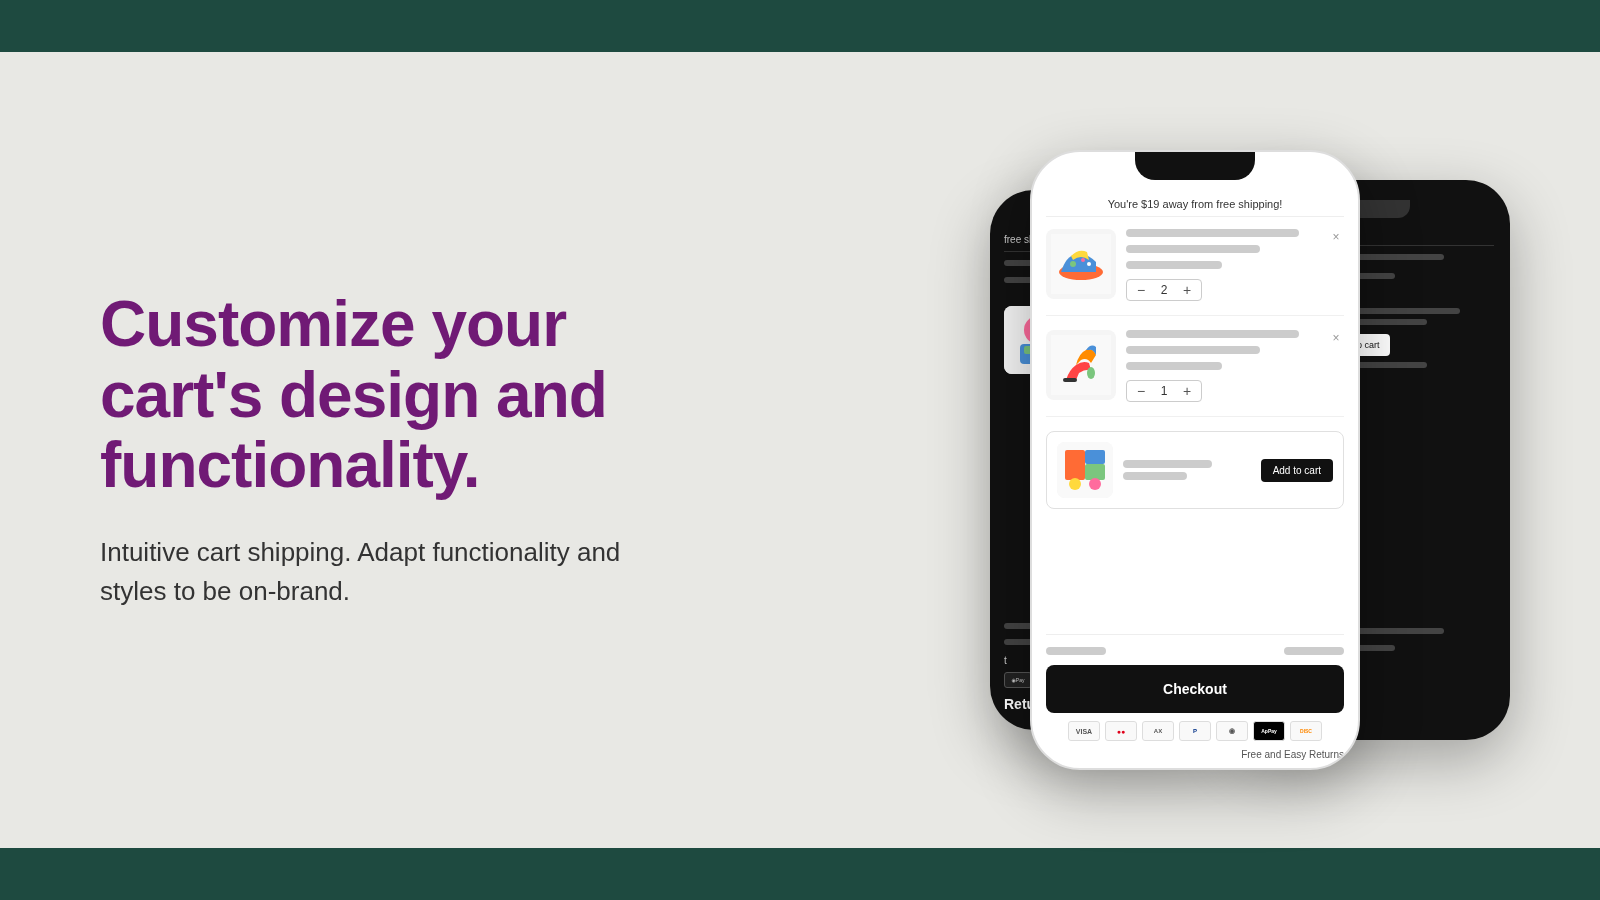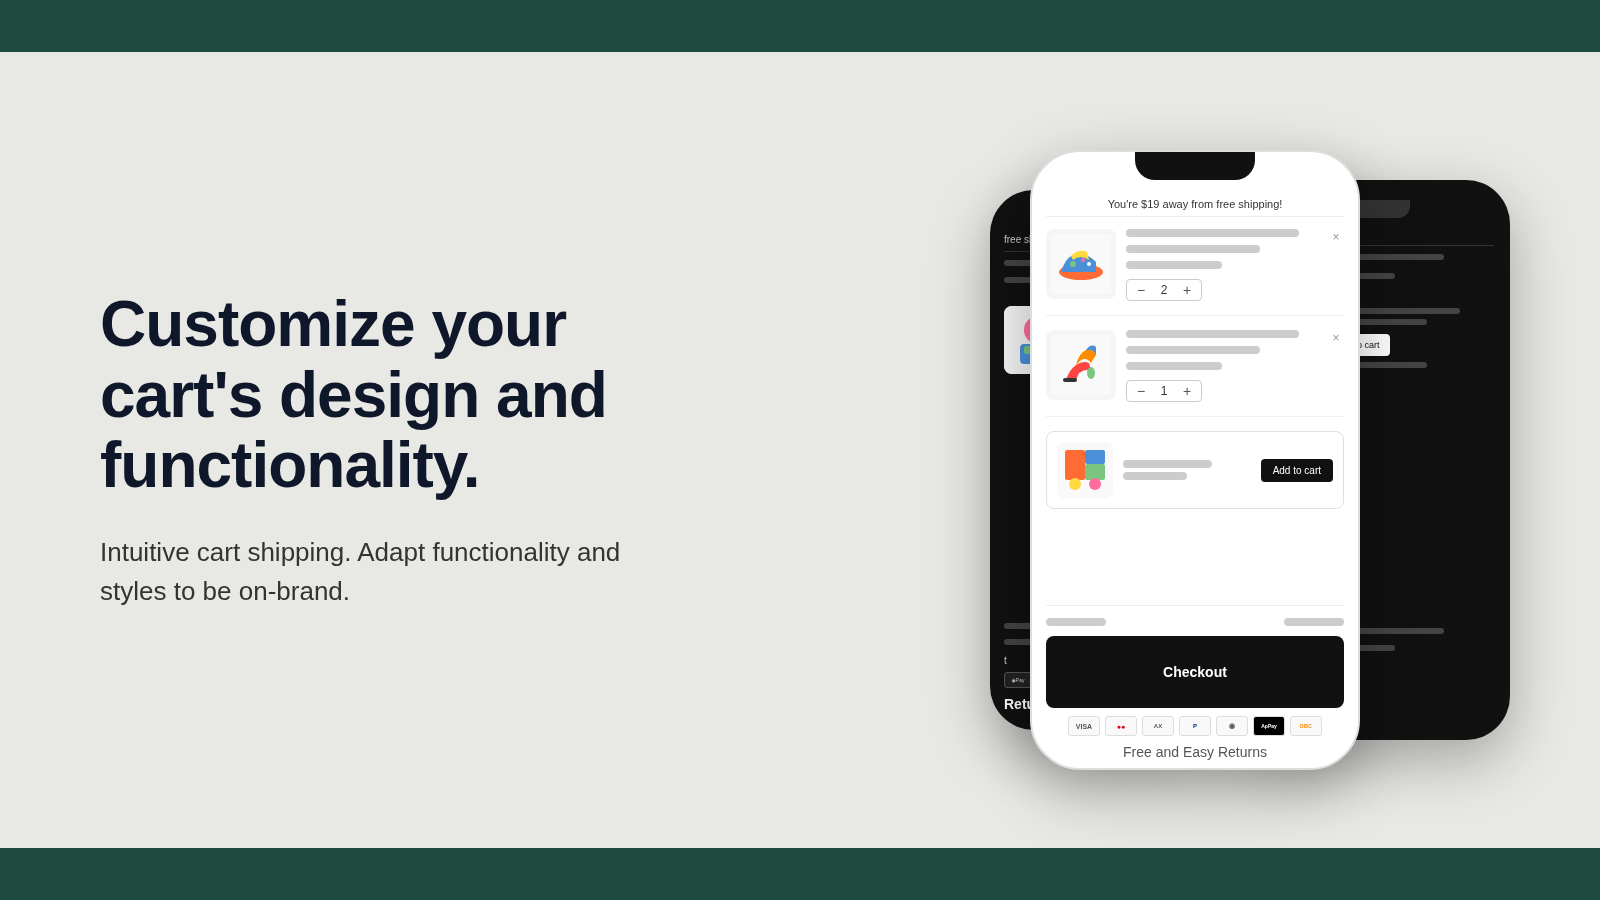--- a/index.html
+++ b/index.html
@@ -37,21 +37,21 @@
     .left-section {
       flex: 0 0 580px;
       display: flex;
       flex-direction: column;
       gap: 32px;
     }
 
     .headline {
       font-size: 64px;
       font-weight: 800;
-      color: #0f172a;
+      color: #701a75;
       line-height: 1.1;
       letter-spacing: -1px;
     }
 
     .subtext {
       font-size: 26px;
       color: #333;
       line-height: 1.5;
       font-weight: 400;
     }
@@ -264,21 +264,21 @@
       background: #ccc;
       border-radius: 4px;
       width: 60px;
     }
 
     .checkout-btn {
       width: 100%;
       background: #111;
       color: white;
       border: none;
-      padding: 28px;
+      padding: 16px;
       border-radius: 8px;
       font-size: 14px;
       font-weight: 600;
       cursor: pointer;
       margin-bottom: 8px;
     }
 
     .payment-icons {
       display: flex;
       gap: 5px;
@@ -295,22 +295,22 @@
       background: #f9f9f9;
       display: flex;
       align-items: center;
       justify-content: center;
       font-size: 7px;
       color: #555;
       font-weight: 700;
     }
 
     .returns-text {
-      text-align: center;
-      font-size: 14px;
+      text-align: right;
+      font-size: 10px;
       color: #555;
       margin-top: 8px;
     }
 
     
     .dark-shipping {
       font-size: 10px;
       color: #ccc;
       margin-bottom: 8px;
       border-bottom: 1px solid #333;

